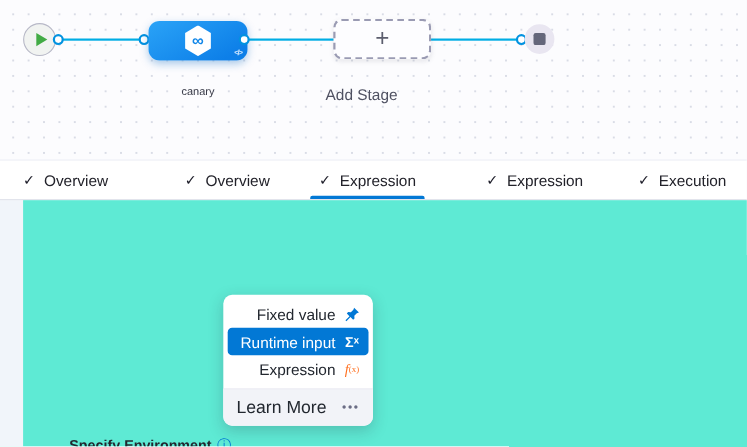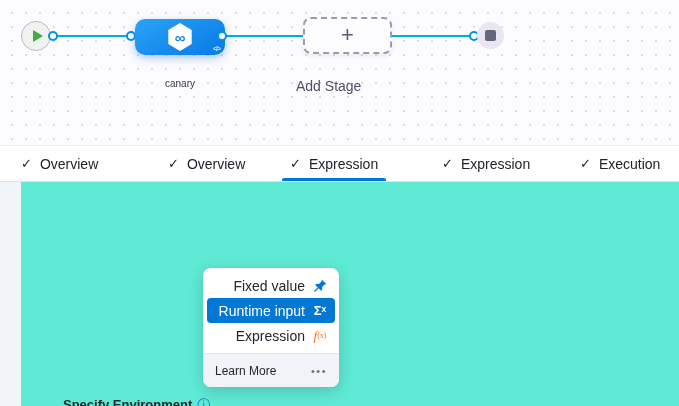--- a/index.html
+++ b/index.html
@@ -70,21 +70,21 @@
   .menu-items { padding:5px 4px; }
   .menu-item { height:25px; display:flex; align-items:center; justify-content:flex-end; gap:7px;
     padding:0 7px; font-size:14px; color:#22272f; border-radius:4px; cursor:pointer; }
   .menu-item.selected { background:#0278d5; color:#fff; }
   .menu-item .mi-icon { display:flex; align-items:center; justify-content:center; width:16px; }
   .sigma-white { color:#fff; font-size:13px; font-weight:bold; }
   .fx { color:#ff7020; font-size:13px; font-style:italic; font-family:"Liberation Serif","DejaVu Serif",serif; }
   .fx sub { font-size:8px; font-style:normal; }
   .menu-footer { height:34px; background:#f2f3f8; border-top:1px solid #e4e5ef; border-radius:0 0 8px 8px;
     display:flex; align-items:center; justify-content:space-between; padding:0 12px; cursor:pointer; }
-  .menu-footer .lm { font-size:12px; color:#22272f; }
+  .menu-footer .lm { font-size:16px; color:#22272f; }
   .menu-footer .dots { font-size:11px; color:#6b6d85; letter-spacing:1.5px; }
 </style>
 </head>
 <body>
 
 <div id="app">
 
   <div class="canvas">
     <div class="edge e1"></div>
     <div class="edge e2"></div>

